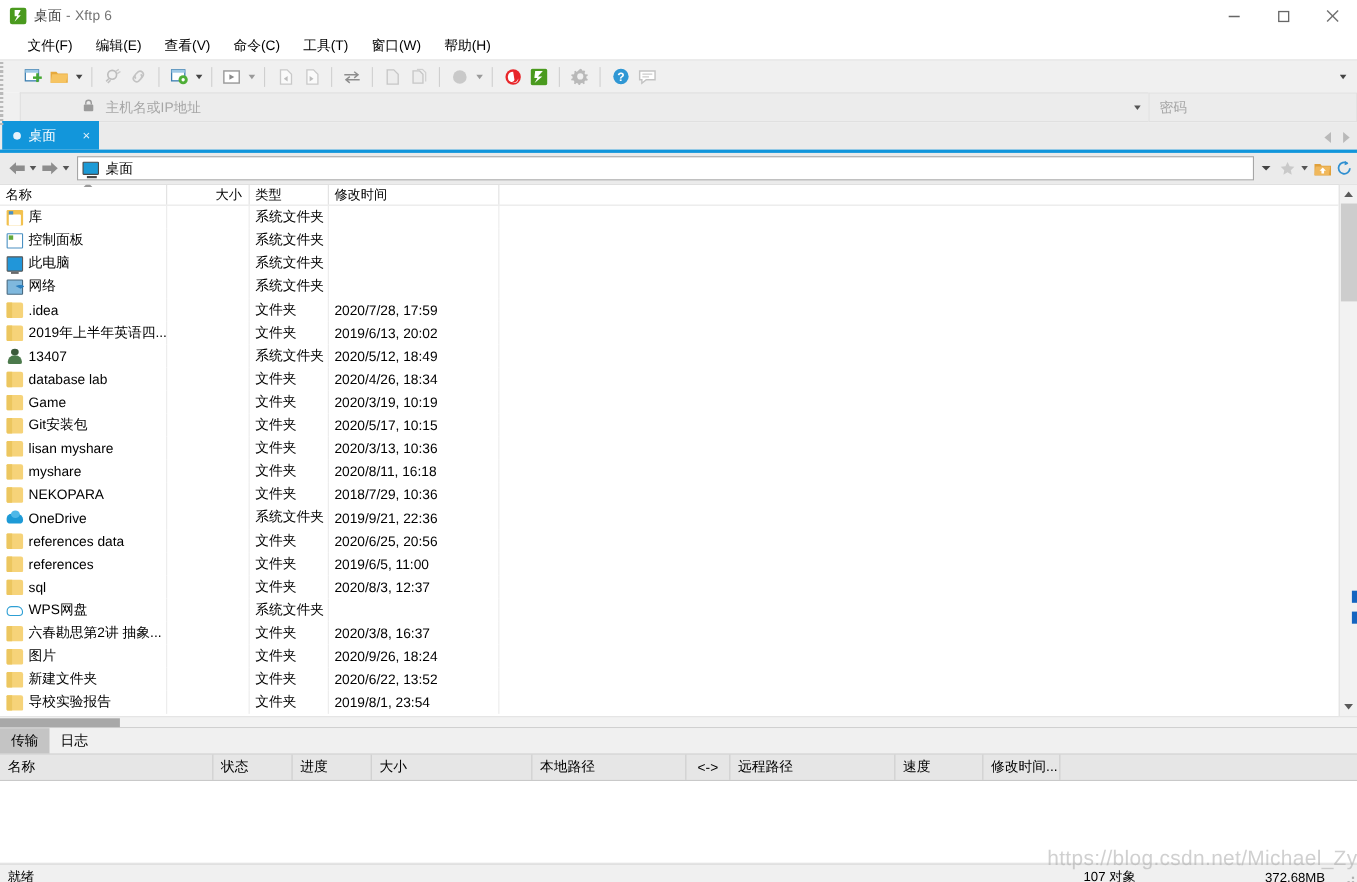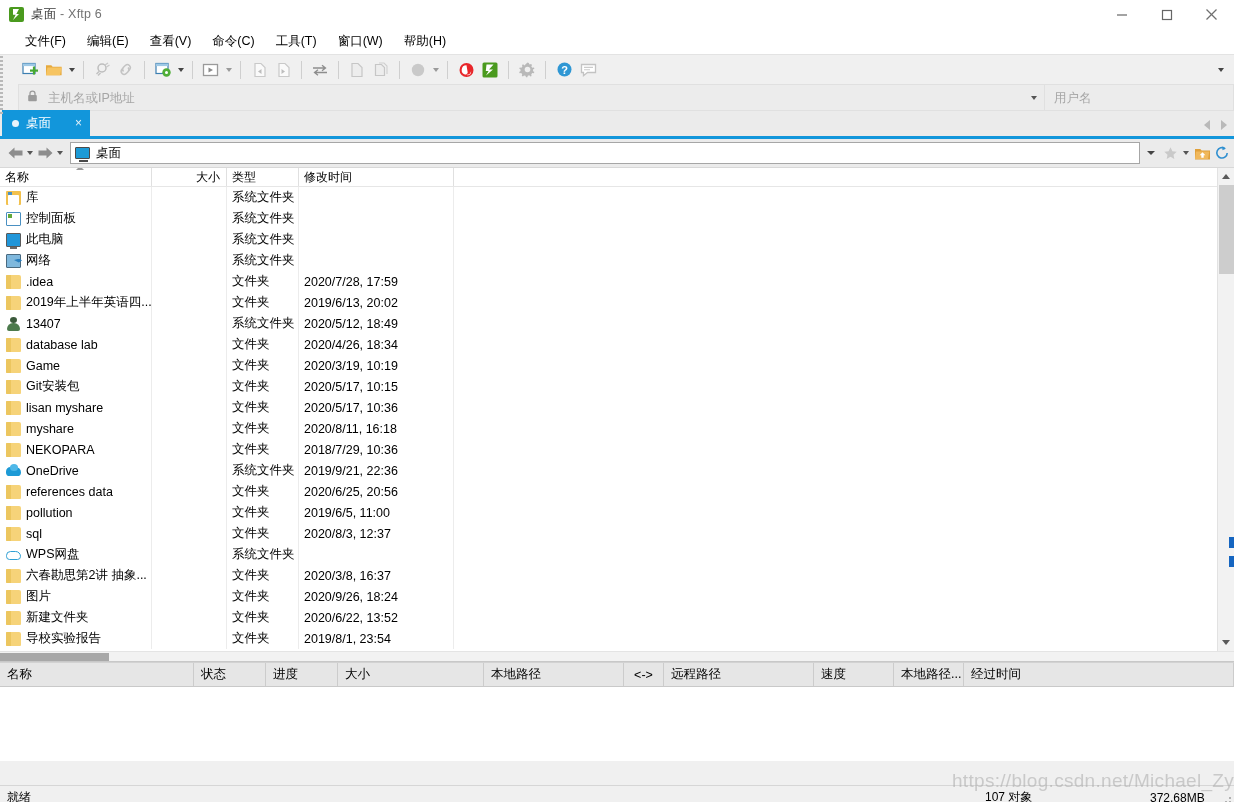--- a/index.html
+++ b/index.html
@@ -65,21 +65,21 @@
   .caret.dim::after { border-top-color:#9a9a9a; }
   #tb-overflow { position:absolute; right:8px; top:0; height:30px; display:flex; align-items:center; }
 
   
   #connectbar {
     height:27px; background:#f0f0f0; display:flex; align-items:stretch;
     padding:0 0 0 18px;
   }
   #host-wrap {
     flex:1; background:#ececec; border:1px solid #e0e0e0; border-right:none;
-    display:flex; align-items:center; position:relative;
+    display:flex; align-items:center; position:relative;padding-left:48px;
   }
   #lock-icon { margin:0 8px 0 8px; flex:none; }
   #host-input {
     flex:1; border:none; background:transparent; outline:none;
     font-family:inherit; font-size:12.5px; color:#333;
   }
   #host-input::placeholder{ color:#a6a6a6; }
   #host-caret { width:20px; display:flex; align-items:center; justify-content:center; }
   #host-caret::after{
     content:""; border-left:3.5px solid transparent; border-right:3.5px solid transparent;
@@ -486,21 +486,21 @@
     <span id="lock-icon">
       <svg width="11" height="12" viewBox="0 0 11 12">
         <path d="M3 5V3.6a2.5 2.5 0 0 1 5 0V5" fill="none" stroke="#9b9b9b" stroke-width="1.3"></path>
         <rect x="1.2" y="5" width="8.6" height="6.2" rx="1" fill="#9b9b9b"></rect>
       </svg>
     </span>
     <input id="host-input" type="text" placeholder="主机名或IP地址" style="">
     <div id="host-caret"></div>
   </div>
   <div class="cred">
-    <input type="text" placeholder="用户名" style="">
+    <input type="text" placeholder="密码" style="">
   </div>
 </div>
 
 <div id="tabstrip">
   <div id="tab-desktop">
     <span id="tab-dot"></span>
     <span id="tab-label">桌面</span>
     <span id="tab-close">×</span>
   </div>
   <div id="tabnav">
@@ -669,21 +669,21 @@
           <div class="c-time">2020/5/17, 10:15</div>
           <div class="c-rest"></div>
         </div>
         <div class="row">
           <div class="c-name">
             <span class="ic folder"></span>
             <span>lisan myshare</span>
           </div>
           <div class="c-size"></div>
           <div class="c-type">文件夹</div>
-          <div class="c-time">2020/5/17, 10:36</div>
+          <div class="c-time">2020/3/13, 10:36</div>
           <div class="c-rest"></div>
         </div>
         <div class="row">
           <div class="c-name">
             <span class="ic folder"></span>
             <span>myshare</span>
           </div>
           <div class="c-size"></div>
           <div class="c-type">文件夹</div>
           <div class="c-time">2020/8/11, 16:18</div>
@@ -715,21 +715,21 @@
             <span>references data</span>
           </div>
           <div class="c-size"></div>
           <div class="c-type">文件夹</div>
           <div class="c-time">2020/6/25, 20:56</div>
           <div class="c-rest"></div>
         </div>
         <div class="row">
           <div class="c-name">
             <span class="ic folder"></span>
-            <span>pollution</span>
+            <span>references</span>
           </div>
           <div class="c-size"></div>
           <div class="c-type">文件夹</div>
           <div class="c-time">2019/6/5, 11:00</div>
           <div class="c-rest"></div>
         </div>
         <div class="row">
           <div class="c-name">
             <span class="ic folder"></span>
             <span>sql</span>
@@ -801,31 +801,34 @@
     </div>
     <div class="sbtn down"></div>
   </div>
 </div>
 
 <div id="hsb">
   <div id="hsb-thumb"></div>
 </div>
 
 <div id="bottompanel">
+  <div id="btabs">
+    <div class="btab sel">传输</div>
+    <div class="btab">日志</div>
+  </div>
   <div id="bcolhead">
       <div class="bch" style="width: 194px;">名称</div>
       <div class="bch" style="width: 72px;">状态</div>
       <div class="bch" style="width: 72px;">进度</div>
       <div class="bch" style="width: 146px;">大小</div>
       <div class="bch" style="width: 140px;">本地路径</div>
       <div class="bch ctr" style="width: 40px;">&lt;-&gt;</div>
       <div class="bch" style="width: 150px;">远程路径</div>
       <div class="bch" style="width: 80px;">速度</div>
-      <div class="bch" style="width: 70px;">本地路径...</div>
-      <div class="bch" style="width: 86px; flex: 1 1 0%;">经过时间</div>
+      <div class="bch" style="width: 70px;">修改时间...</div>
     </div>
   <div id="blist"></div>
 </div>
 
 <div id="statusbar">
   <div id="status-text">就绪</div>
   <div id="status-count">107 对象</div>
   <div id="status-size">372.68MB</div>
   <div id="grip">
 

